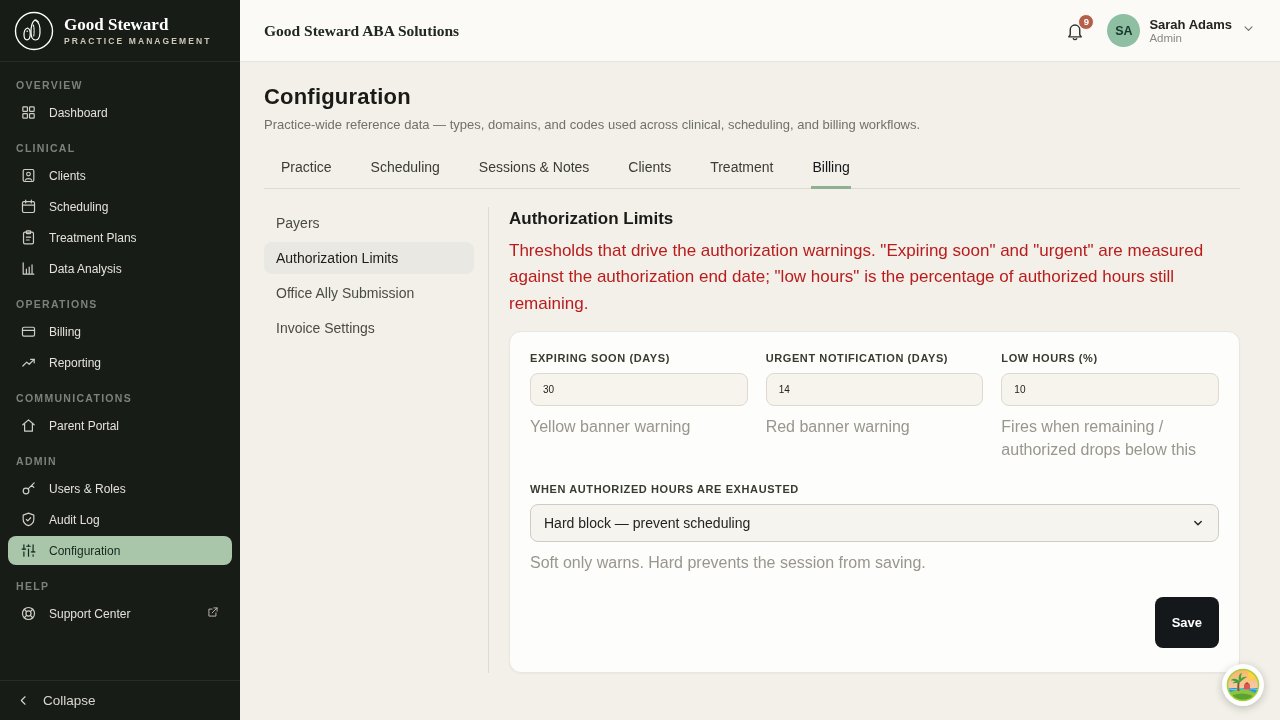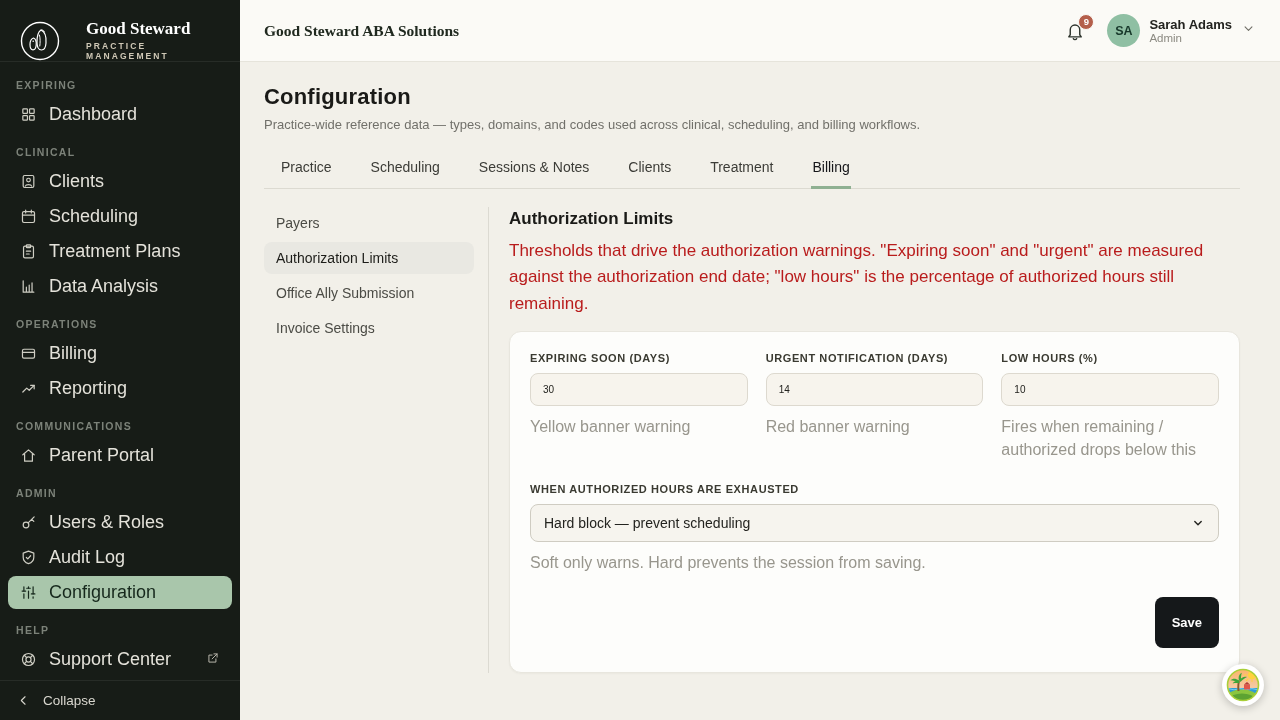--- a/index.html
+++ b/index.html
@@ -1,27 +1,27 @@
 <!DOCTYPE html>
 <html><head>
 <meta charset="utf-8">
 <style>
   * { margin:0; padding:0; box-sizing:border-box; }
   html,body { width:1280px; height:720px; overflow:hidden; }
   body { font-family:"Liberation Sans","DejaVu Sans",sans-serif; display:flex; background:#f2f0e9; }
 
   
   .sidebar { width:240px; flex-shrink:0; background:#171c17; color:#e4e2da; display:flex; flex-direction:column; }
-  .brand { height:62px; display:flex; align-items:flex-end; gap:26px; padding:0 20px; border-bottom:1px solid #272c27; flex-shrink:0; }
+  .brand { height:62px; display:flex; align-items:center; gap:10px; padding:0 14px; border-bottom:1px solid #272c27; flex-shrink:0; }
   .brand-logo { width:40px; height:40px; flex-shrink:0; }
   .brand-name { font-family:"Liberation Serif","DejaVu Serif",serif; font-weight:700; font-size:17px; color:#ffffff; line-height:1.15; }
   .brand-tag { font-size:8.5px; letter-spacing:2.1px; color:#cfc8b6; font-weight:700; margin-top:2px; }
   .nav { flex:1; padding-top:4px; overflow:hidden; }
   .sec-label { padding:13px 16px 7px; font-size:10.5px; font-weight:700; letter-spacing:1.3px; color:#7c8279; }
-  .item { display:flex; align-items:center; gap:12px; margin:0 8px 2px; padding:6px 12px; border-radius:8px; font-size:18px; color:#e4e2da; cursor:pointer; }
+  .item { display:flex; align-items:center; gap:12px; margin:0 8px 2px; padding:6px 12px; border-radius:8px; font-size:12px; color:#e4e2da; cursor:pointer; }
   .item svg { width:17px; height:17px; stroke:#cfcec4; flex-shrink:0; }
   .item.active { background:#a9c6ab; color:#16281c; font-weight:500; }
   .item.active svg { stroke:#16281c; }
   .item .ext { margin-left:auto; }
   .item .ext svg { width:14px; height:14px; stroke:#b8b6ac; }
   .side-footer { border-top:1px solid #272c27; padding:12px 16px; display:flex; align-items:center; gap:12px; font-size:13.5px; color:#d9d7cf; cursor:pointer; flex-shrink:0; }
   .side-footer svg { width:15px; height:15px; stroke:#d9d7cf; }
 
   
   .main { flex:1; display:flex; flex-direction:column; min-width:0; }
@@ -81,21 +81,21 @@
       <path d="M13.5 17c2 .8 3 3.5 2.7 7-.2 3-1.4 4.8-3.2 4.8s-3-2-3-5.3c0-3.2 1.5-5.8 3.5-6.5z" stroke="#ffffff" stroke-width="1.2"></path>
       <circle cx="13.2" cy="20.2" r=".8" fill="#ffffff" stroke="none"></circle>
     </svg>
     <div>
       <div class="brand-name">Good Steward</div>
       <div class="brand-tag">PRACTICE MANAGEMENT</div>
     </div>
   </div>
 
   <nav class="nav">
-    <div class="sec-label">EXPIRING</div>
+    <div class="sec-label">OVERVIEW</div>
     <div class="item">
       <svg viewBox="0 0 24 24">
           <rect x="4" y="4" width="6.5" height="6.5" rx="1"></rect>
           <rect x="13.5" y="4" width="6.5" height="6.5" rx="1"></rect>
           <rect x="4" y="13.5" width="6.5" height="6.5" rx="1"></rect>
           <rect x="13.5" y="13.5" width="6.5" height="6.5" rx="1"></rect>
         </svg>
       <span>Dashboard</span>
     </div>
 

